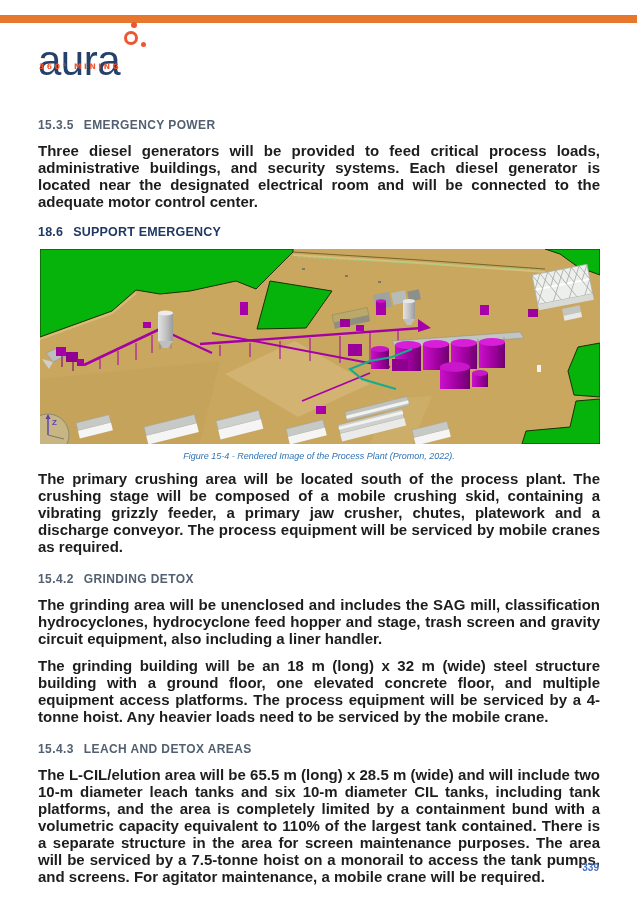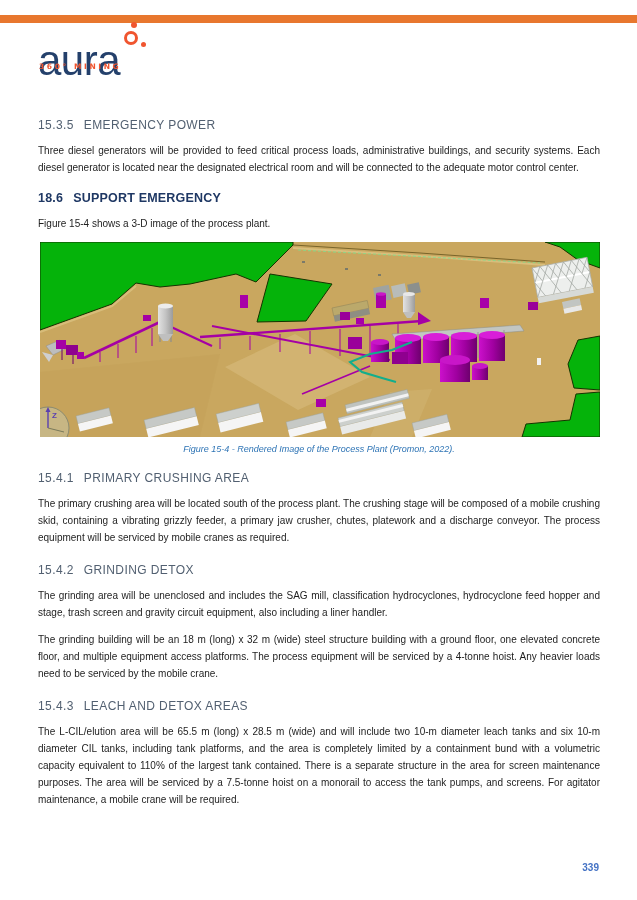--- a/index.html
+++ b/index.html
@@ -24,31 +24,31 @@
     position:absolute; left:1px; top:34px; font-size:7.5px; font-weight:bold;
     letter-spacing:2.6px; color:#F0552F; font-family:"DejaVu Sans", sans-serif; white-space:nowrap;
   }
   .header-title {
     position:absolute; right:0; top:19px; font-size:10.5px; font-weight:bold;
     color:#808080; letter-spacing:0.1px;
   }
   
   .content { position:absolute; top:112px; left:38px; width:562px; color:#1d1d1d; }
   h3.sub {
-    font-size:12px; font-weight:normal; color:#526071; letter-spacing:0.4px;
+    font-size:12px; font-weight:bold; color:#526071; letter-spacing:0.4px;
     margin:17px 0 10px 0;
   }
   h3.sub:first-child { margin-top:6px; }
   h3.main {
     font-size:12.5px; font-weight:bold; color:#1F3864; letter-spacing:0.2px;
     margin:15px 0 10px 0;
   }
   h3 .num { margin-right:10px; }
   p.body {
-    font-size:10px; line-height:17px; text-align:justify; margin:0 0 10px 0;
+    font-size:15px; line-height:17px; text-align:justify; margin:0 0 10px 0;font-weight:bold;
   }
   
   .figure-wrap { margin:5px 0 2px 2px; width:560px; height:195px; }
   .figure-wrap svg { display:block; }
   .caption {
     text-align:center; font-size:9px; font-style:italic; font-weight:400;
     color:#2E74B5; margin:7px 0 9px 0;
   }
   
   .page-number {
@@ -77,21 +77,20 @@
   <div class="content">
 
     <h3 class="sub">
       <span class="num">15.3.5</span><span>EMERGENCY POWER</span>
     </h3>
     <p class="body">Three diesel generators will be provided to feed critical process loads, administrative buildings, and security systems. Each diesel generator is located near the designated electrical room and will be connected to the adequate motor control center.</p>
 
     <h3 class="main">
       <span class="num">18.6</span><span>SUPPORT EMERGENCY</span>
     </h3>
-    <p class="body">Figure 15-4 shows a 3-D image of the process plant.</p>
 
     <div class="figure-wrap">
       <svg width="560" height="195" viewBox="0 0 560 195">
         <defs>
           <linearGradient id="silograd" x1="0" y1="0" x2="1" y2="0">
             <stop offset="0" stop-color="#E3E3E3"></stop>
               <stop offset="0.5" stop-color="#C4C4C4"></stop>
               <stop offset="1" stop-color="#9B9B9B"></stop>
           </linearGradient>
           <linearGradient id="maggrad" x1="0" y1="0" x2="1" y2="0">
@@ -287,23 +286,20 @@
           <circle cx="8" cy="186" r="21" fill="#C7B684" stroke="#8B8B70" stroke-width="1"></circle>
           <line x1="8" y1="186" x2="8" y2="168" stroke="#5A3FB0" stroke-width="1.4"></line>
           <polygon points="8,165 5.5,170 10.5,170" fill="#5A3FB0"></polygon>
           <line x1="8" y1="186" x2="24" y2="190" stroke="#7A7A5A" stroke-width="1"></line>
           <text x="12" y="176" font-size="8" font-weight="bold" fill="#5A3FB0" font-family="Liberation Sans, sans-serif">Z</text>
         </g>
       </svg>
     </div>
     <div class="caption">Figure 15-4 - Rendered Image of the Process Plant (Promon, 2022).</div>
 
-    <h3 class="sub">
-      <span class="num">15.4.1</span><span>PRIMARY CRUSHING AREA</span>
-    </h3>
     <p class="body">The primary crushing area will be located south of the process plant. The crushing stage will be composed of a mobile crushing skid, containing a vibrating grizzly feeder, a primary jaw crusher, chutes, platework and a discharge conveyor. The process equipment will be serviced by mobile cranes as required.</p>
 
     <h3 class="sub">
       <span class="num">15.4.2</span><span>GRINDING DETOX</span>
     </h3>
     <p class="body">The grinding area will be unenclosed and includes the SAG mill, classification hydrocyclones, hydrocyclone feed hopper and stage, trash screen and gravity circuit equipment, also including a liner handler.</p>
     <p class="body">The grinding building will be an 18 m (long) x 32 m (wide) steel structure building with a ground floor, one elevated concrete floor, and multiple equipment access platforms. The process equipment will be serviced by a 4-tonne hoist. Any heavier loads need to be serviced by the mobile crane.</p>
 
     <h3 class="sub">
       <span class="num">15.4.3</span><span>LEACH AND DETOX AREAS</span>

